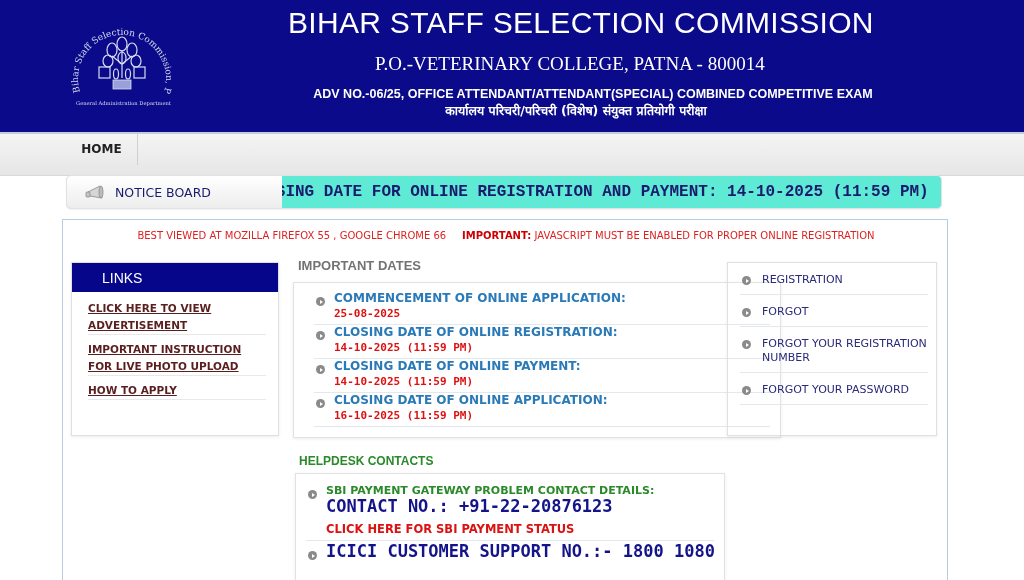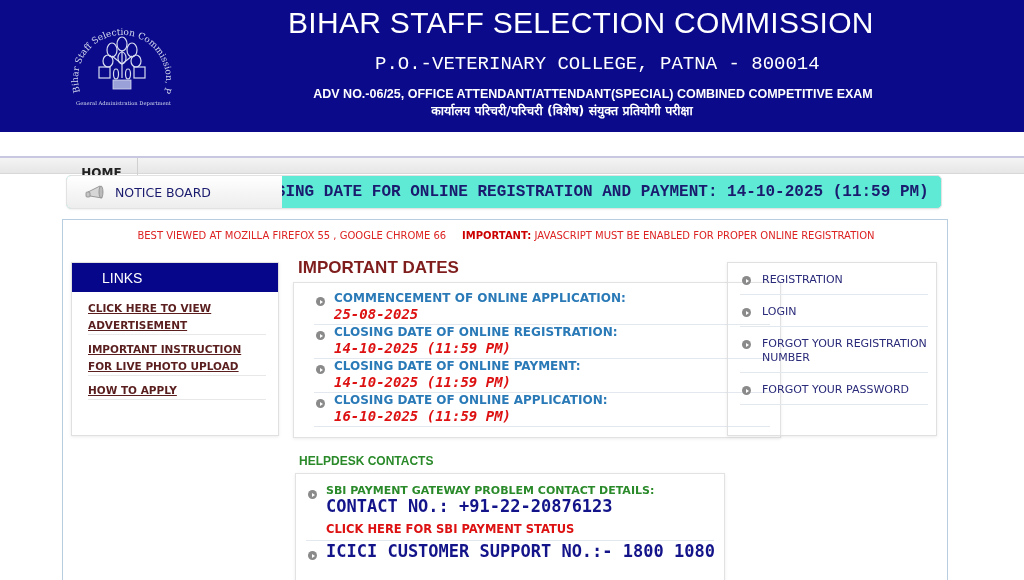--- a/index.html
+++ b/index.html
@@ -1,51 +1,51 @@
 <!DOCTYPE html>
 <html><head>
 <meta charset="utf-8">
 <style>
   * { box-sizing: border-box; margin: 0; padding: 0; }
   html, body { width: 1024px; height: 580px; overflow: hidden; background: #ffffff; font-family: "DejaVu Sans", sans-serif; }
 
   .header { position: absolute; left: 0; top: 0; width: 1024px; height: 132px; background: #0a0a8a; }
   .logo { position: absolute; left: 66px; top: 14px; width: 110px; height: 95px; }
   .h-title { position: absolute; left: 0; top: 6px; width: 1024px; padding-left: 288px; font-family: "Liberation Sans", sans-serif; font-size: 30px; color: #ffffff; letter-spacing: 0.3px; white-space: nowrap; }
-  .h-addr { position: absolute; left: 375px; top: 53px; font-family: Liberation Mono, monospace; font-size: 19px; color: #ffffff; white-space: nowrap; }
+  .h-addr { position: absolute; left: 375px; top: 53px; font-family: Liberation Serif, serif; font-size: 19px; color: #ffffff; white-space: nowrap; }
   .h-adv { position: absolute; left: 303px; top: 87px; width: 580px; text-align: center; font-family: "Liberation Sans", sans-serif; font-weight: bold; font-size: 12.5px; color: #ffffff; white-space: nowrap; }
-  .h-hindi { position: absolute; left: 272px; top: 102px; width: 580px; text-align: center; font-family: "DejaVu Sans", sans-serif; font-weight: bold; font-size: 12.5px; color: #ffffff; white-space: nowrap; }
+  .h-hindi { position: absolute; left: 286px; top: 102px; width: 580px; text-align: center; font-family: "DejaVu Sans", sans-serif; font-weight: bold; font-size: 12.5px; color: #ffffff; white-space: nowrap; }
 
-  .navbar { position: absolute; left: 0; top: 132px; width: 1024px; height: 18px; background: linear-gradient(#f4f4f4, #e6e6e6); border-top: 2px solid #c8c8e0; border-bottom: 1px solid #d8d8d8; margin-top: 24px; }
+  .navbar { position: absolute; left: 0; top: 132px; width: 1024px; height: 44px; background: linear-gradient(#f4f4f4, #e6e6e6); border-top: 2px solid #c8c8e0; border-bottom: 1px solid #d8d8d8; }
   .nav-home { position: absolute; left: 66px; top: 0; width: 72px; height: 31px; border-right: 1px solid #d0d0d0; font-family: "DejaVu Sans", sans-serif; font-weight: bold; font-size: 12px; color: #222; line-height: 31px; text-align: center; }
 
   .notice { position: absolute; left: 66px; top: 175px; width: 876px; height: 34px; border: 1px solid #e2e2e2; border-radius: 5px; background: #5eead4; box-shadow: 0 1px 2px rgba(0,0,0,0.06); overflow: hidden; }
   .notice-label { position: absolute; left: 0; top: 0; width: 215px; height: 34px; background: linear-gradient(#ffffff, #ececec); }
   .notice-icon { position: absolute; left: 18px; top: 8px; width: 22px; height: 18px; }
   .notice-text { position: absolute; left: 48px; top: 0; line-height: 33px; font-family: "DejaVu Sans", sans-serif; font-size: 12.5px; color: #1a1a6e; }
   .marquee { position: absolute; left: 215px; top: 0; width: 660px; height: 34px; overflow: hidden; }
   .marquee-text { position: absolute; left: -35px; top: 0; line-height: 33px; font-family: "Liberation Mono", monospace; font-weight: bold; font-size: 16px; color: #1a1a6e; white-space: nowrap; }
 
   .content { position: absolute; left: 62px; top: 219px; width: 886px; height: 380px; border: 1px solid #b8cde0; border-bottom: none; }
   .best-viewed { position: absolute; left: 0; top: 10px; width: 886px; text-align: center; font-family: "DejaVu Sans", sans-serif; font-size: 10px; color: #d22; white-space: nowrap; }
   .best-viewed b { color: #c00; }
 
   .links-box { position: absolute; left: 8px; top: 42px; width: 208px; height: 174px; border: 1px solid #e0e0e0; box-shadow: 0 1px 3px rgba(0,0,0,0.08); }
   .box-head { height: 29px; background: #06068a; color: #fff; font-family: "Liberation Sans", sans-serif; font-size: 14px; line-height: 31px; }
   .links-box .box-head { padding-left: 30px; }
   .link-item { display: block; margin: 0 12px 0 16px; padding: 6px 0 0 0; border-bottom: 1px solid #e8e8e8; font-family: "DejaVu Sans", sans-serif; font-weight: bold; font-size: 10.5px; line-height: 17px; color: #5a1e1e; text-decoration: underline; }
   .link-item:first-of-type { margin-top: 2px; }
 
-  .dates-title { position: absolute; left: 235px; top: 38px; font-family: "Liberation Sans", sans-serif; font-weight: bold; font-size: 17px; color: #7f1d1d; }
+  .dates-title { position: absolute; left: 235px; top: 38px; font-family: "Liberation Sans", sans-serif; font-weight: bold; font-size: 13px; color: #737373; }
   .dates-box { position: absolute; left: 230px; top: 62px; width: 488px; height: 156px; border: 1px solid #e2e2e2; box-shadow: 0 1px 3px rgba(0,0,0,0.08); padding: 8px 10px 0 20px; }
   .date-row { position: relative; padding-left: 20px; border-bottom: 1px solid #e2e8ee; height: 34px; }
   .bullet { position: absolute; left: 2px; top: 6px; width: 9px; height: 9px; border-radius: 50%; background: #8a8a8a; }
   .bullet::after { content: ""; position: absolute; left: 3.5px; top: 2.5px; border-left: 3px solid #fff; border-top: 2px solid transparent; border-bottom: 2px solid transparent; }
   .date-label { display: block; font-family: "DejaVu Sans", sans-serif; font-weight: bold; font-size: 12px; color: #2a7ab8; line-height: 14px; white-space: nowrap; }
-  .date-value { display: block; font-family: "DejaVu Sans Mono", monospace; font-weight: bold; font-size: 14px; color: #d11; line-height: 18px; white-space: nowrap; font-style: italic; }
+  .date-value { display: block; font-family: "DejaVu Sans Mono", monospace; font-weight: bold; font-size: 11px; color: #d11; line-height: 18px; white-space: nowrap; }
 
   .help-title { position: absolute; left: 236px; top: 234px; font-family: "Liberation Sans", sans-serif; font-weight: bold; font-size: 12px; color: #2a8a2a; }
   .help-box { position: absolute; left: 232px; top: 253px; width: 430px; height: 140px; border: 1px solid #e2e2e2; box-shadow: 0 1px 3px rgba(0,0,0,0.08); padding: 10px 10px 0 10px; }
   .help-row { position: relative; padding-left: 20px; }
   .help-row.first { border-bottom: 1px solid #e2e8ee; padding-bottom: 4px; }
   .help-label { display: block; font-family: "DejaVu Sans", sans-serif; font-weight: bold; font-size: 11px; color: #2a8a2a; line-height: 14px; white-space: nowrap; }
   .help-big { display: block; font-family: "DejaVu Sans Mono", monospace; font-weight: bold; font-size: 17px; color: #14148a; line-height: 17px; white-space: nowrap; }
   .help-link { display: block; margin-top: 7px; font-family: "DejaVu Sans", sans-serif; font-weight: bold; font-size: 11.5px; color: #d11; line-height: 14px; white-space: nowrap; }
   .help-row.second { padding-top: 2px; }
 
@@ -160,21 +160,21 @@
     </div>
   </div>
 
   <div class="services-box">
     <div class="svc-item">
       <span class="bullet"></span>
       <span>REGISTRATION</span>
     </div>
     <div class="svc-item">
       <span class="bullet"></span>
-      <span>LOGIN</span>
+      <span>FORGOT</span>
     </div>
     <div class="svc-item">
       <span class="bullet"></span>
       <span>FORGOT YOUR REGISTRATION NUMBER</span>
     </div>
     <div class="svc-item">
       <span class="bullet"></span>
       <span>FORGOT YOUR PASSWORD</span>
     </div>
   </div>

